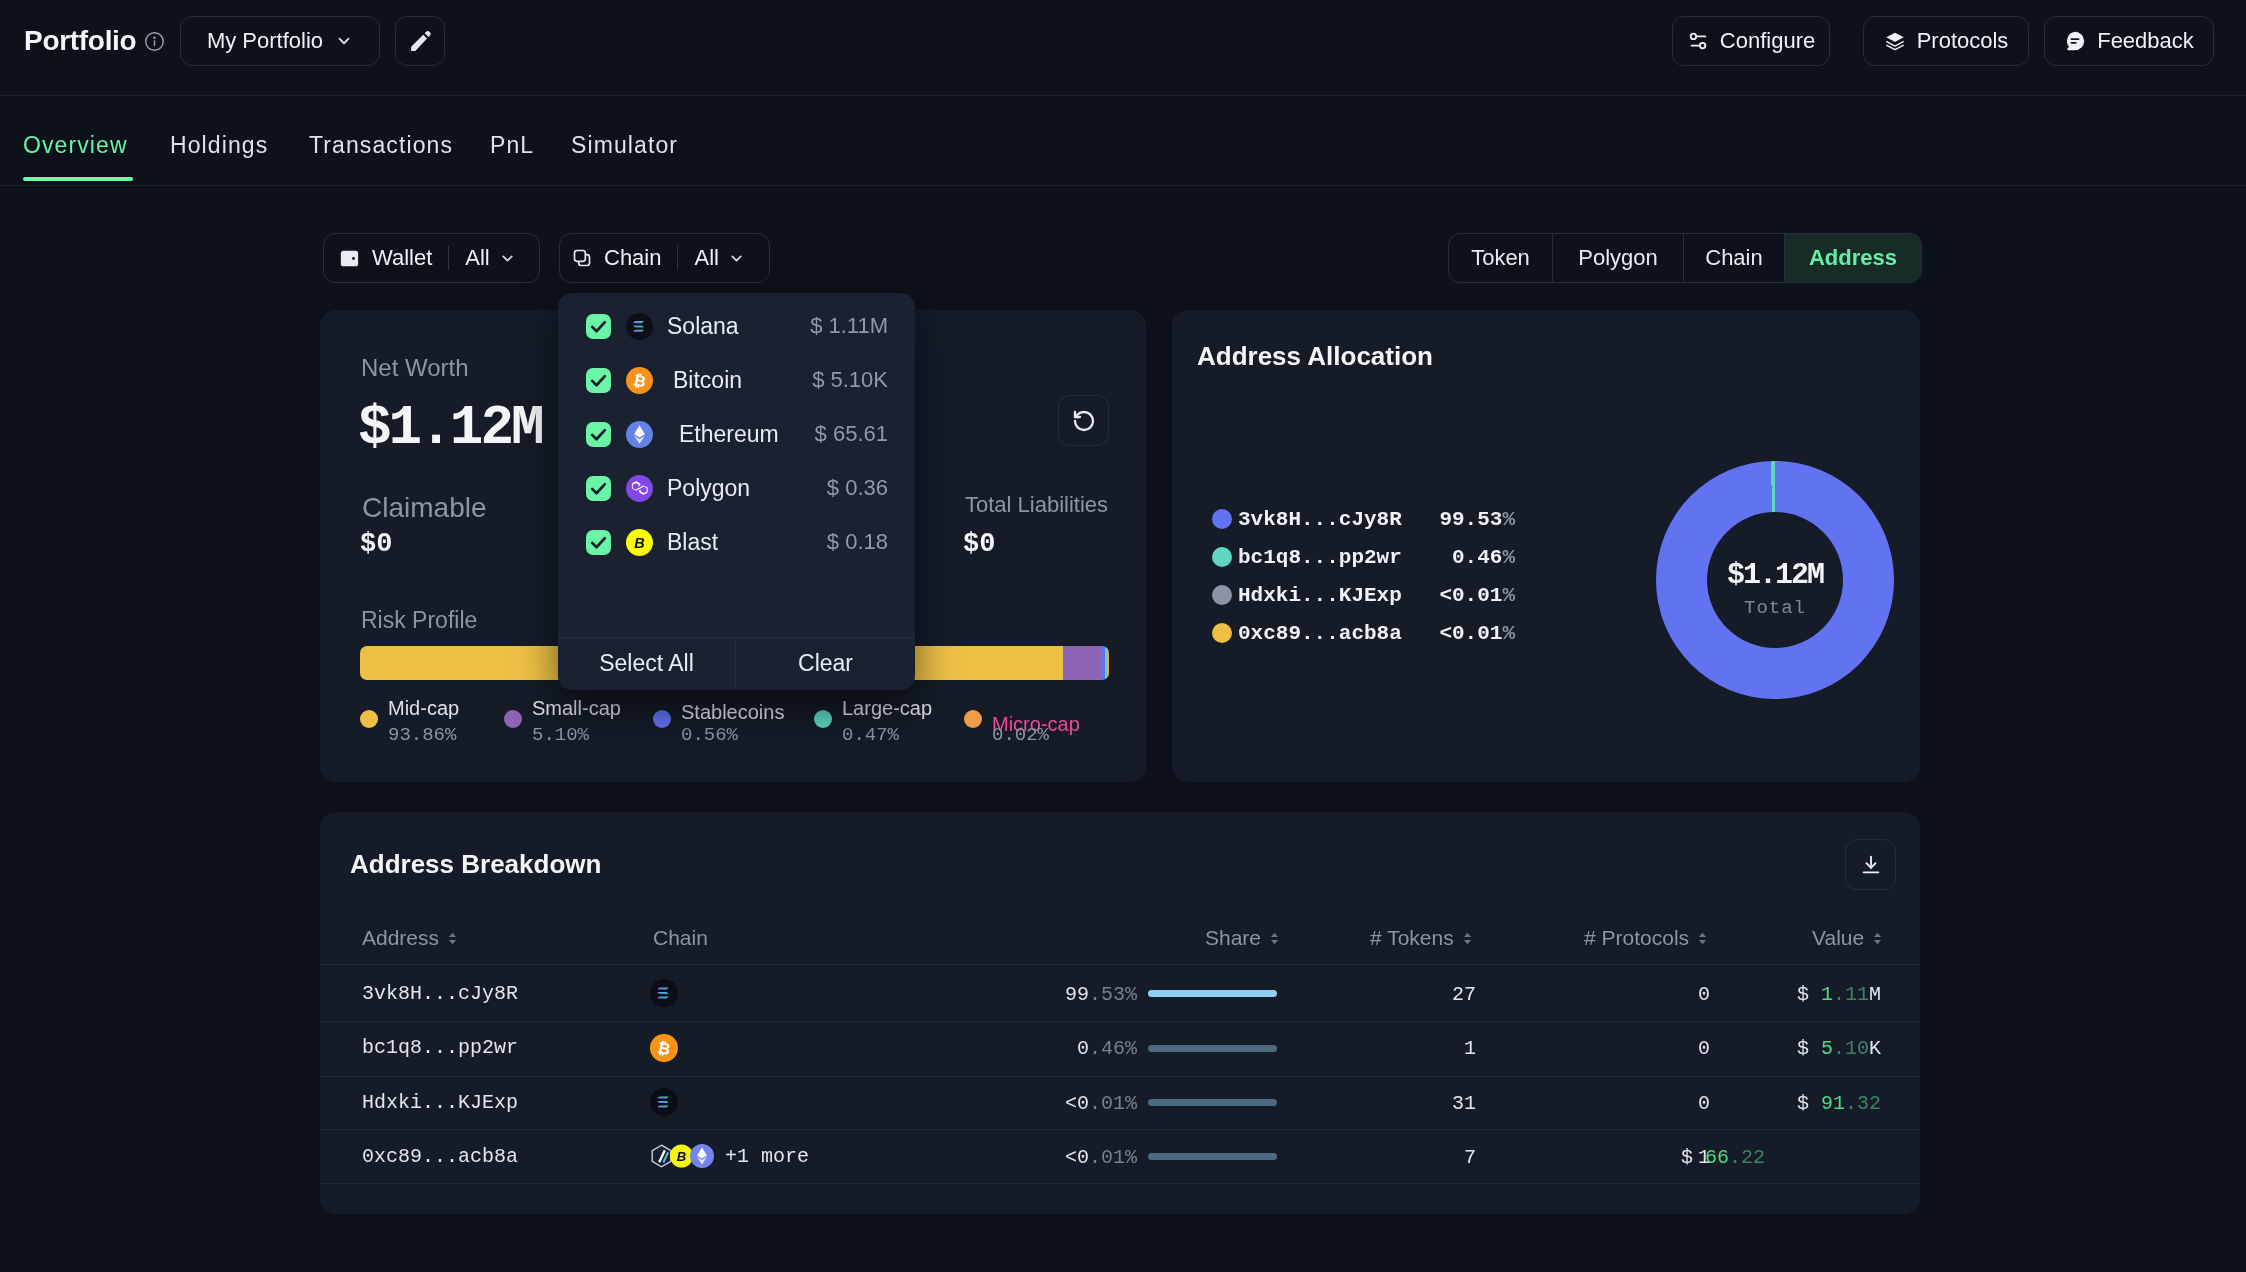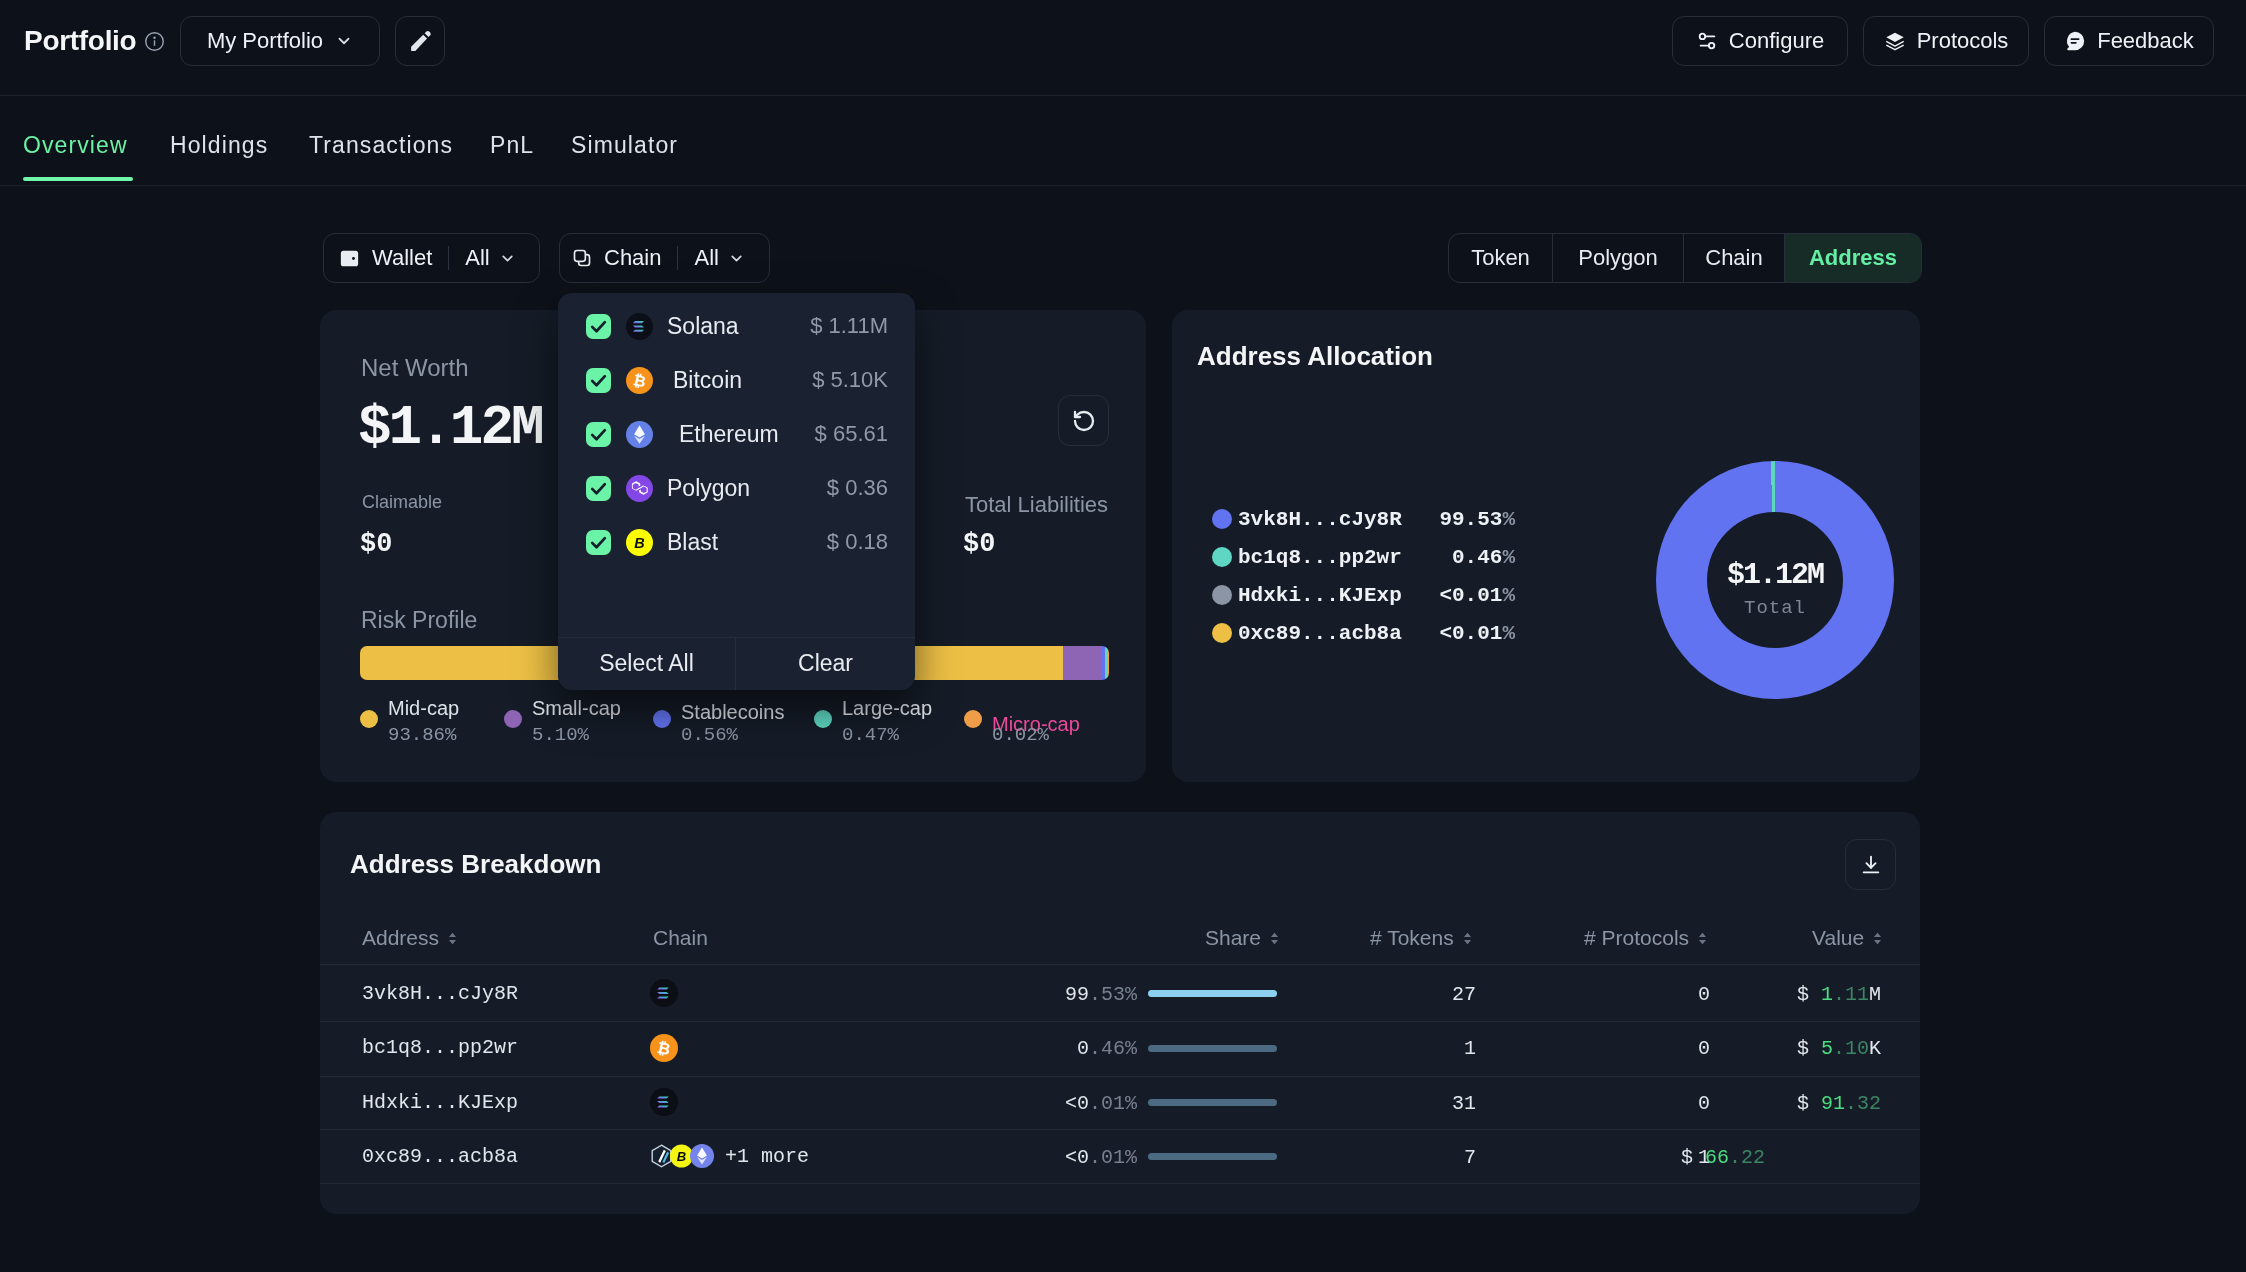--- a/index.html
+++ b/index.html
@@ -31,21 +31,21 @@
   <svg width="18" height="18" viewBox="0 0 24 24" fill="none" stroke="#d6dbe2" stroke-width="2.4" stroke-linecap="round" stroke-linejoin="round">
       <polyline points="6 9 12 15 18 9"></polyline>
     </svg>
 </div>
 <div class="btn" style="left:395px; top:16px; width:50px; height:50px;">
   <svg width="25" height="25" viewBox="0 0 24 24" fill="#e3e7ec">
       <path d="M17.2 2.8a2.6 2.6 0 0 1 3.7 3.7l-1.2 1.2-3.7-3.7zM14.6 5.4 3 17v4h4L18.3 9.1z"></path>
     </svg>
 </div>
 
-<div class="btn" style="left:1672px; top:16px; width:176px; height:50px; gap:11px; font-size:22px;">
+<div class="btn" style="left:1672px; top:16px; width:158px; height:50px; gap:11px; font-size:22px;">
   <svg width="22" height="22" viewBox="0 0 24 24" fill="none" stroke="#eef1f5" stroke-width="2" stroke-linecap="round">
       <path d="M20 7h-9"></path>
       <path d="M14 17H5"></path>
       <circle cx="17" cy="17" r="3"></circle>
       <circle cx="7" cy="7" r="3"></circle>
     </svg>
   <span>Configure</span>
 </div>
 <div class="btn" style="left:1863px; top:16px; width:166px; height:50px; gap:11px; font-size:22px;">
   <svg width="22" height="22" viewBox="0 0 24 24" fill="#eef1f5" stroke="#eef1f5" stroke-width="1.6" stroke-linejoin="round">
@@ -110,21 +110,21 @@
 
 <div class="card" style="left:320px; top:310px; width:826px; height:472px;"></div>
 <div class="abs gray" style="left:361px; top:354px; font-size:24px;">Net Worth</div>
 <div class="abs mono" style="left:358px; top:396px; font-size:56px; font-weight:700; letter-spacing:-3px; color:#f3f5f7;">$1.12M</div>
 <div class="btn" style="left:1058px; top:395px; width:51px; height:51px;">
   <svg width="24" height="24" viewBox="0 0 24 24" fill="none" stroke="#e8ecf1" stroke-width="2.3" stroke-linecap="round" stroke-linejoin="round">
       <path d="M3 12a9 9 0 1 0 9-9 9.75 9.75 0 0 0-6.74 2.74L3 8"></path>
       <path d="M3 3v5h5"></path>
     </svg>
 </div>
-<div class="abs gray" style="left:362px; top:492px; font-size:18px;">Claimable</div>
+<div class="abs gray" style="left:362px; top:492px; font-size:28px;">Claimable</div>
 <div class="abs mono" style="left:360px; top:529px; font-size:27px; font-weight:700; color:#f3f5f7;">$0</div>
 <div class="abs gray" style="left:965px; top:492px; font-size:22px;">Total Liabilities</div>
 <div class="abs mono" style="left:963px; top:529px; font-size:27px; font-weight:700; color:#f3f5f7;">$0</div>
 <div class="abs gray" style="left:361px; top:607px; font-size:23px;">Risk Profile</div>
 <div class="abs" style="left:360px; top:646px; width:749px; height:34px; border-radius:7px; overflow:hidden; display:flex;">
   <div style="width:703px; background:#edc045;"></div>
   <div style="width:38px; background:#8e64b4;"></div>
   <div style="width:4px; background:#6273f2;"></div>
   <div style="width:2.5px; background:#5fd6c3;"></div>
   <div style="flex:1; background:#ef9d49;"></div>

